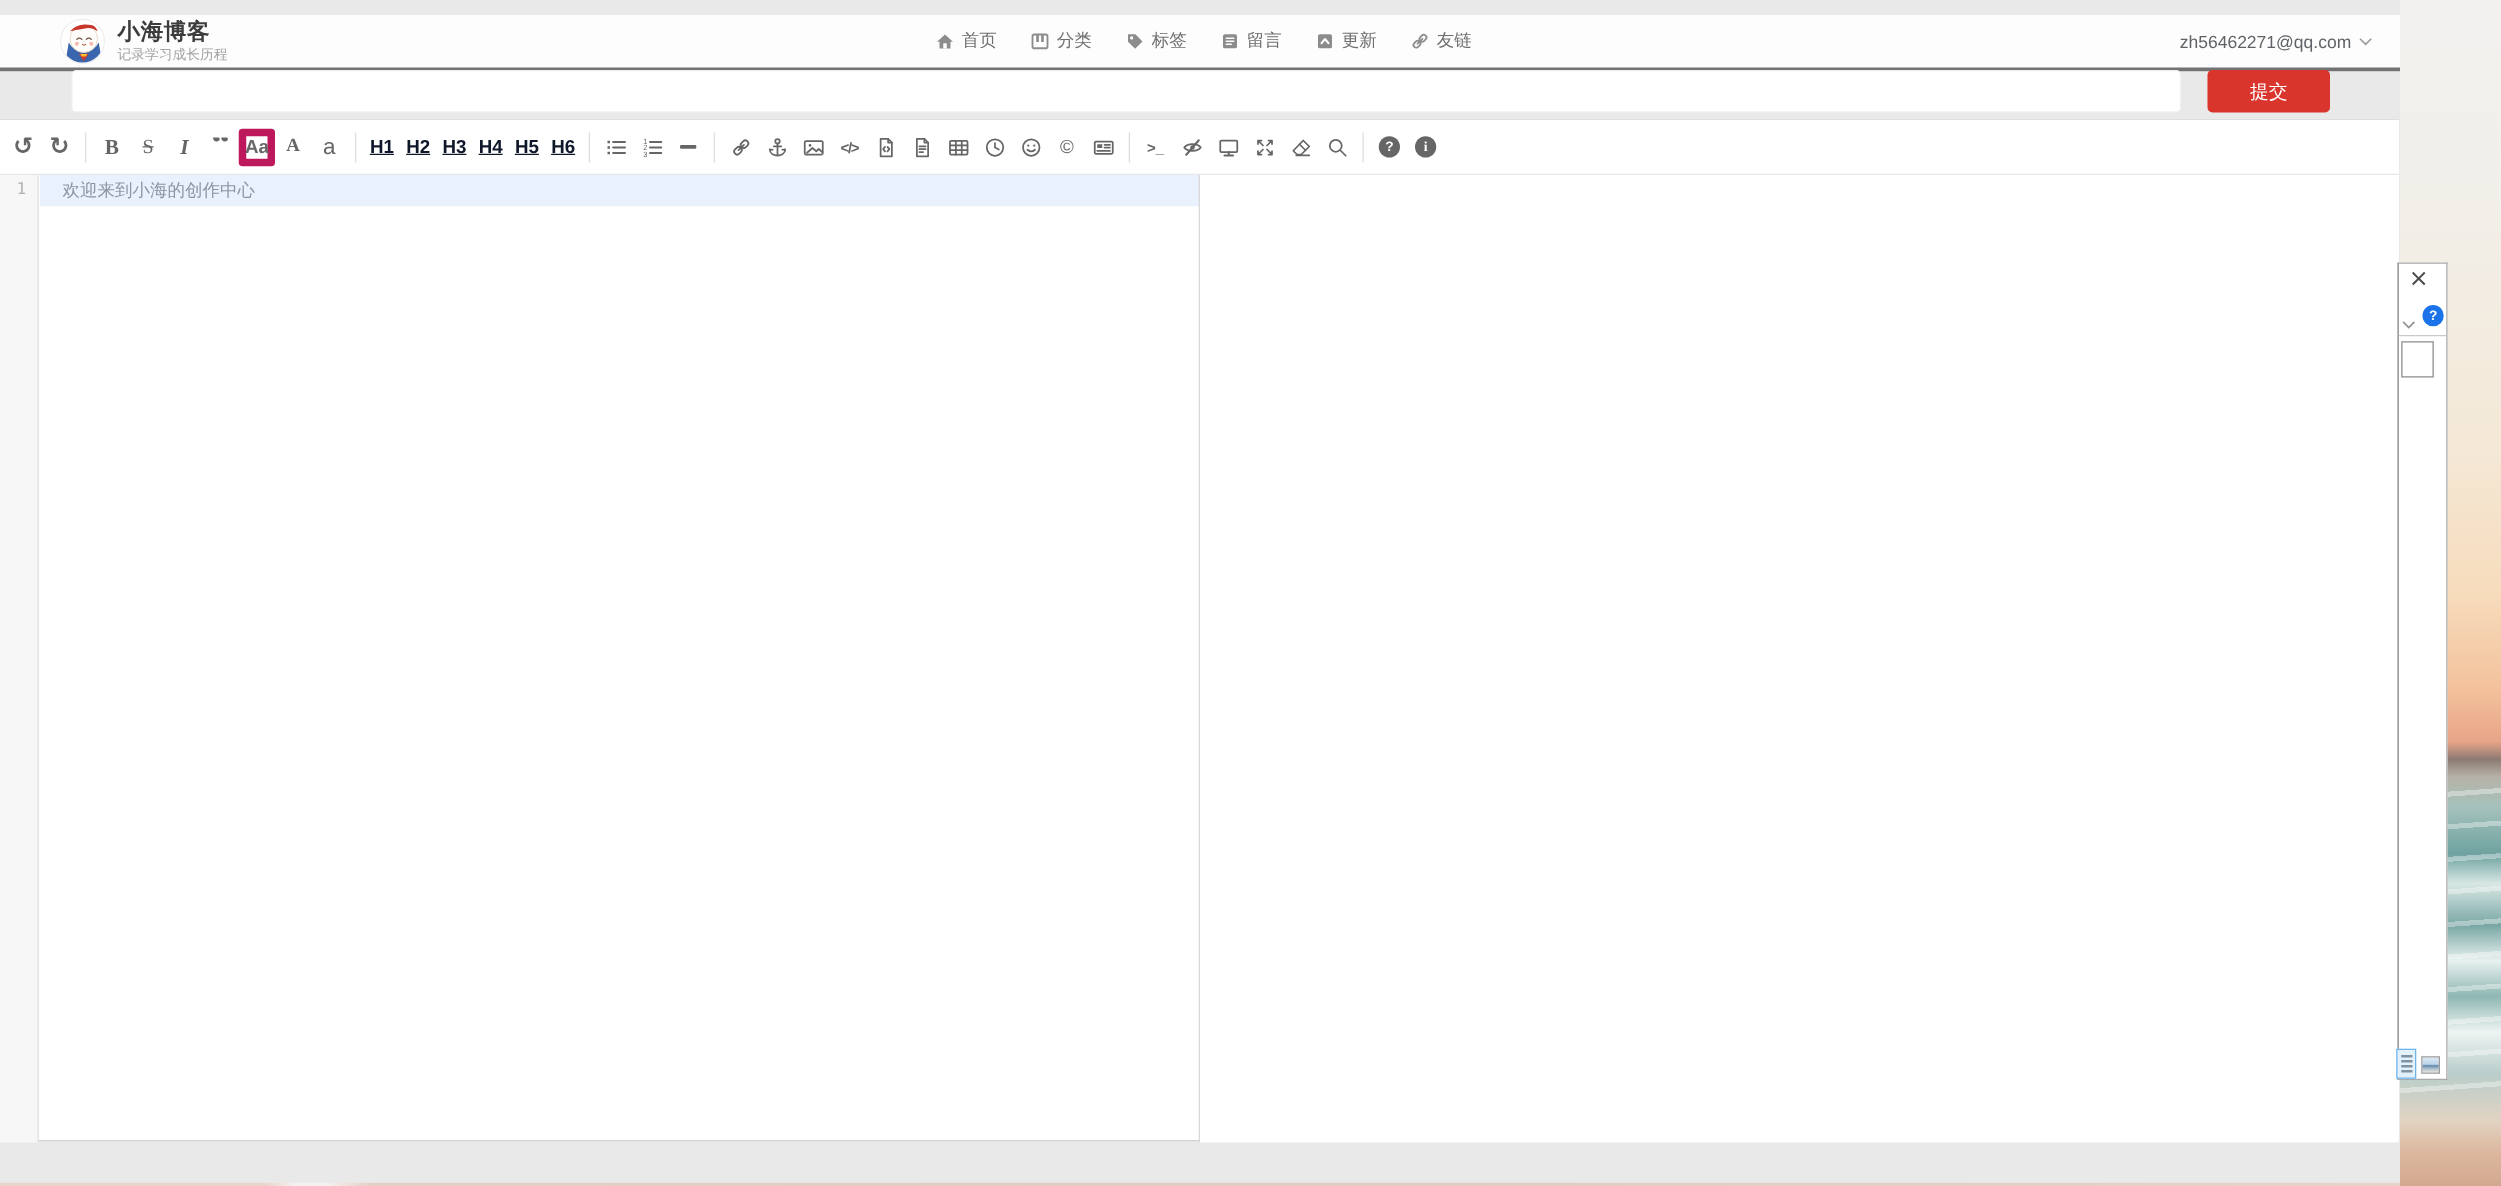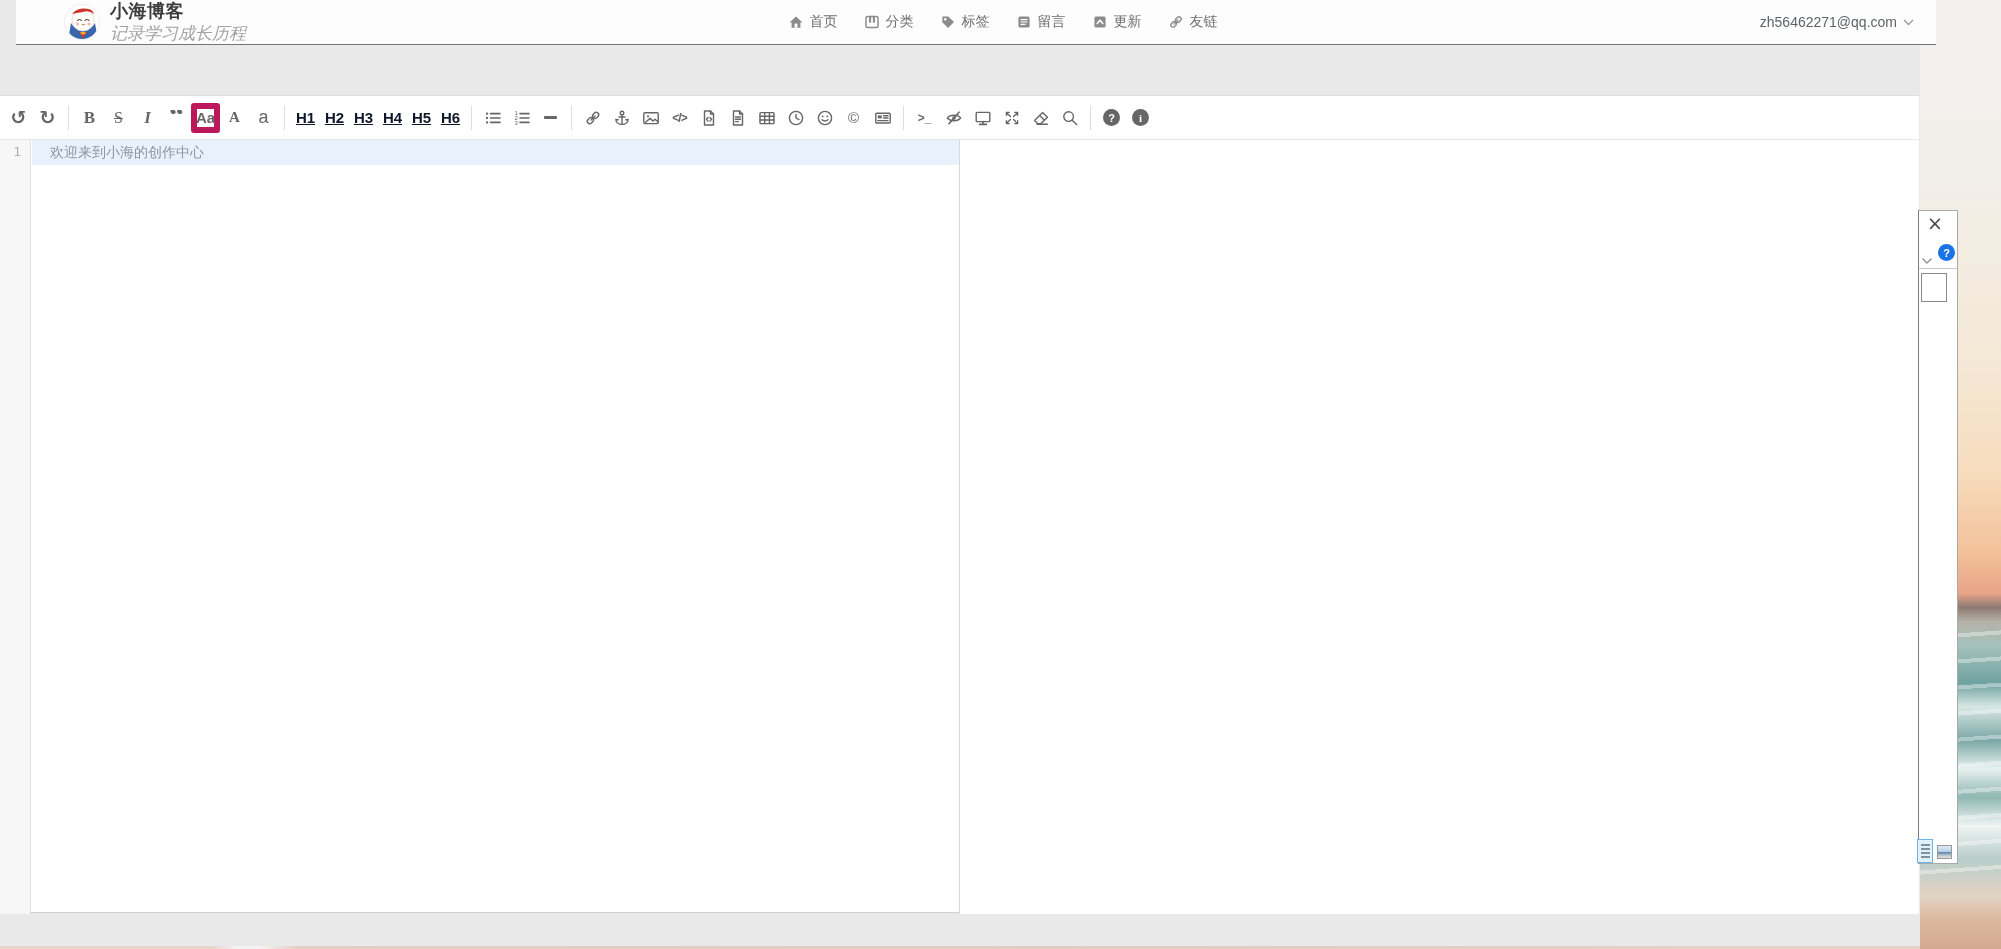--- a/index.html
+++ b/index.html
@@ -12,26 +12,26 @@
     background:linear-gradient(180deg,#f2f1ef 0%,#f2efe9 18%,#f4e8d6 38%,#f7dcbc 50%,#f3c29c 58%,#e8a588 62.5%,#8d7a72 64%,#b5b2a7 65.5%,#a6c2bc 68%,#6ea2a0 72%,#d8e7e4 74.5%,#79a7a5 78%,#e7f1ef 81%,#8fb7b3 84%,#eef4f2 87%,#b9cecb 90.5%,#e2d3c2 94.5%,#dcb89f 97%,#d2a98f 100%); }
   .photo-strip::after { content:""; position:absolute; left:0; right:0; top:66%; height:27%; opacity:.45;
     background:repeating-linear-gradient(176deg, rgba(255,255,255,0) 0 10px, rgba(255,255,255,.8) 10px 14px, rgba(255,255,255,0) 14px 26px); }
   .bottom-strip { position:absolute; left:0; top:946px; width:1920px; height:3px; z-index:1;
     background:linear-gradient(90deg,#e8d4cb 0%,#e8d4cb 11%,#f5f1ef 12.3%,#f5f1ef 13.6%,#e4cfc6 15.5%,#e0ccc3 55%,#e6d2c9 100%); }
 
   
   .page { position:absolute; left:0; top:0; width:1920px; height:946px; background:#e9e9e9; z-index:2; }
 
   
-  .header { position:absolute; left:0; top:0; width:1920px; height:45px; background:#fdfdfd; border-bottom:1px solid #737373; display:flex; align-items:center; padding:0 22px 0 48px;margin-left:16px; }
+  .header { position:absolute; left:0; top:12px; width:1920px; height:45px; background:#fdfdfd; border-bottom:3px solid #737373; display:flex; align-items:center; padding:0 22px 0 48px; }
   .brand { display:flex; align-items:center; gap:10px; }
   .brand-avatar { width:36px; height:36px; border-radius:50%; overflow:hidden; background:#fff; border:1px solid #eee; flex:none; }
   .brand-text { line-height:1.15; }
   .brand-title { font-size:18px; font-weight:bold; color:#3c3c3c; letter-spacing:.5px; }
-  .brand-sub { font-size:17px; color:#a3a3a3; margin-top:2px;font-style:italic; }
+  .brand-sub { font-size:11px; color:#a3a3a3; margin-top:2px; }
   .nav { display:flex; gap:27px; margin:0 auto; }
   .nav-item { display:flex; align-items:center; gap:5px; font-size:14px; color:#6f6f6f; cursor:pointer; text-decoration:none; }
   .nav-item svg { display:block; }
   .account { display:flex; align-items:center; gap:6px; font-size:14px; color:#5f6368; cursor:pointer; }
 
   
   .composer { position:absolute; left:0; top:45px; width:1920px; height:50px; }
   .title-input { position:absolute; left:57px; top:11px; width:1688px; height:34px; background:#fff; border:1px solid #f0f0f0; border-radius:4px; font-size:14px; padding:0 12px; color:#333; outline:none; }
   .submit-btn { position:absolute; left:1766px; top:11px; width:98px; height:34px; background:#d9352c; color:#fff; font-size:15px; border:none; border-radius:4px; cursor:pointer; font-family:inherit; }
 
@@ -161,20 +161,24 @@
       </nav>
 
       <div class="account">
         <span>zh56462271@qq.com</span>
         <svg width="11" height="7" viewBox="0 0 11 7">
             <path d="M1 1 L5.5 5.5 L10 1" stroke="#9a9a9a" stroke-width="1.3" fill="none"></path>
           </svg>
       </div>
     </div>
 
+    <div class="composer">
+      <input class="title-input" type="text" value="" style="">
+      <button class="submit-btn">提交</button>
+    </div>
 
     <div class="editor">
 
       <div class="toolbar">
         <button class="tb-btn g-undo">
             <span>↺</span>
           </button>
         <button class="tb-btn g-undo">
             <span>↻</span>
           </button>

